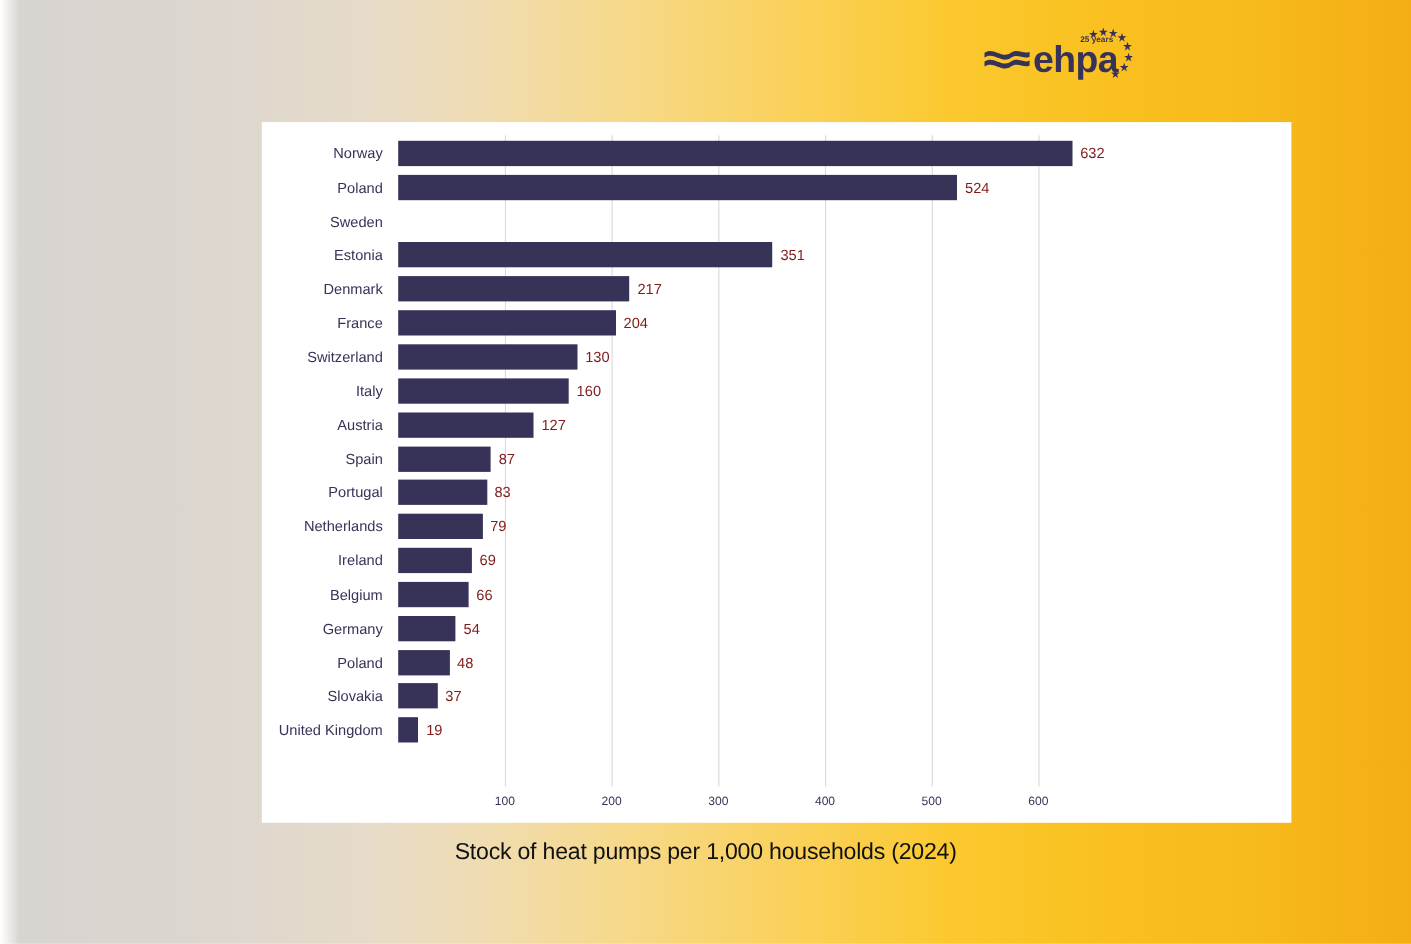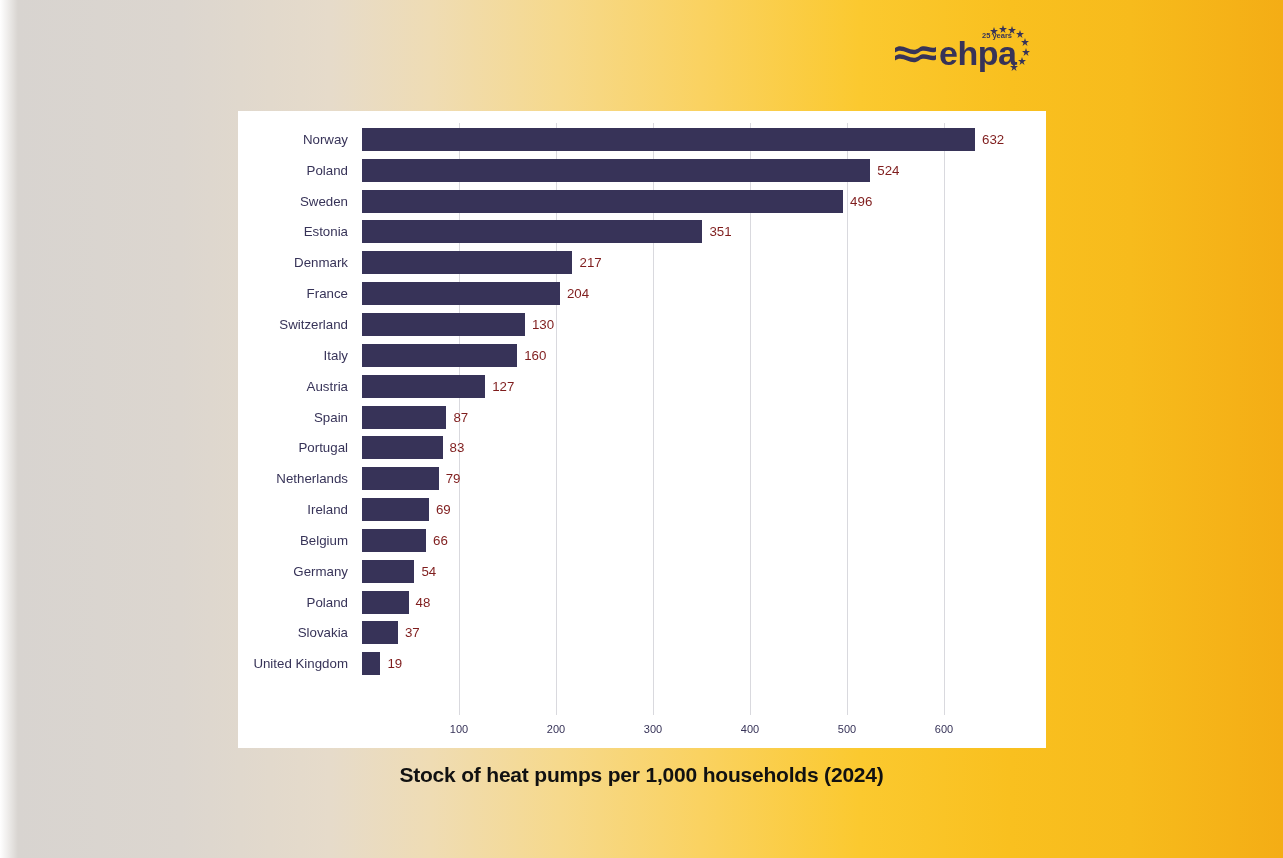--- a/index.html
+++ b/index.html
@@ -39,21 +39,21 @@
     width: 145px;
     height: 50px;
   }
   .logo svg { display: block; }
 
   
   .chart-card {
     position: absolute;
     left: 238px;
     top: 111px;
-    width: 808px;
+    width: 936px;
     height: 637px;
     background: #ffffff;
   }
 
   .plot {
     position: absolute;
     left: 0;
     top: 0;
     width: 808px;
     height: 637px;
@@ -134,21 +134,21 @@
   }
 
   
   .caption {
     position: absolute;
     left: 0;
     top: 763px;
     width: 1283px;
     text-align: center;
     font-size: 21px;
-    font-weight: bold;
+    font-weight: normal;
     color: #111111;
     letter-spacing: -0.2px;
   }
 </style>
 </head>
 <body>
 
 <div class="canvas">
 
   <div class="logo">
@@ -198,24 +198,20 @@
           </div>
           <div class="row">
             <div class="row-label">Poland</div>
             <div class="bar-wrap">
               <div class="bar" style="width: 508.28px; background: rgb(55, 51, 88);"></div>
               <div class="bar-value">524</div>
             </div>
           </div>
           <div class="row">
             <div class="row-label">Sweden</div>
-            <div class="bar-wrap">
-              <div class="bar" style="width: 481.12px; background: rgb(55, 51, 88);"></div>
-              <div class="bar-value">496</div>
-            </div>
           </div>
           <div class="row">
             <div class="row-label">Estonia</div>
             <div class="bar-wrap">
               <div class="bar" style="width: 340.47px; background: rgb(55, 51, 88);"></div>
               <div class="bar-value">351</div>
             </div>
           </div>
           <div class="row">
             <div class="row-label">Denmark</div>

